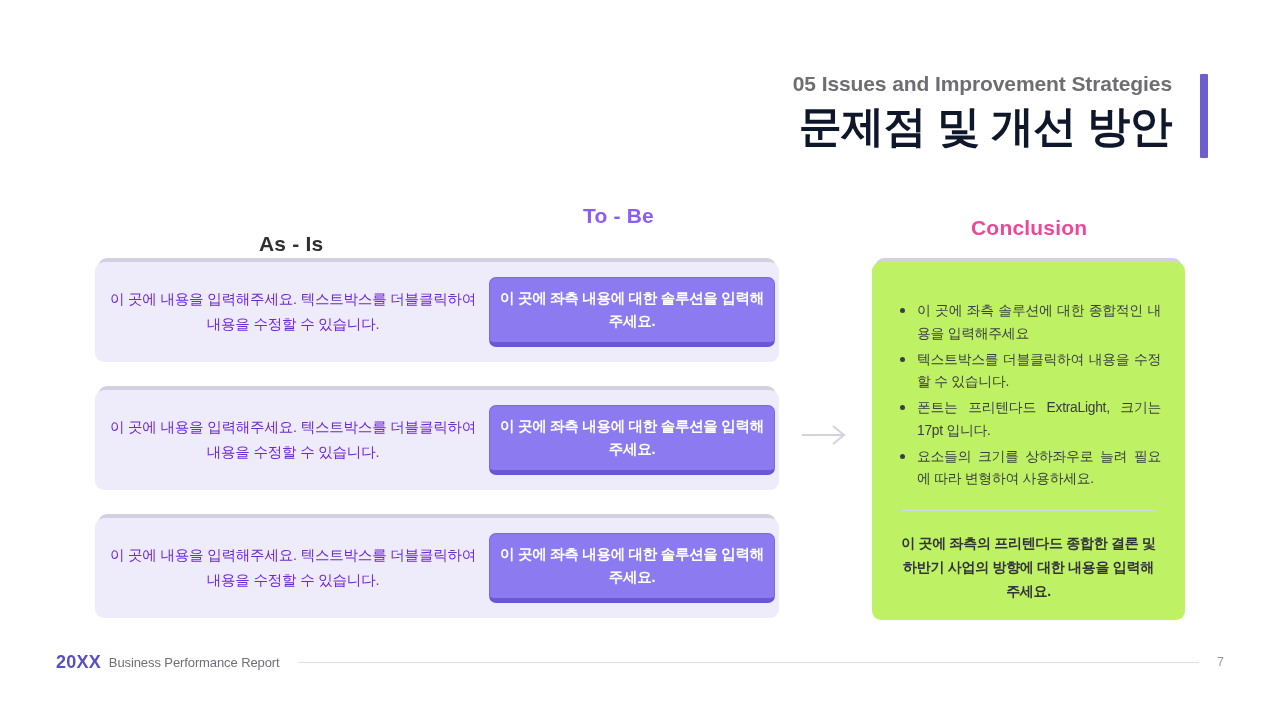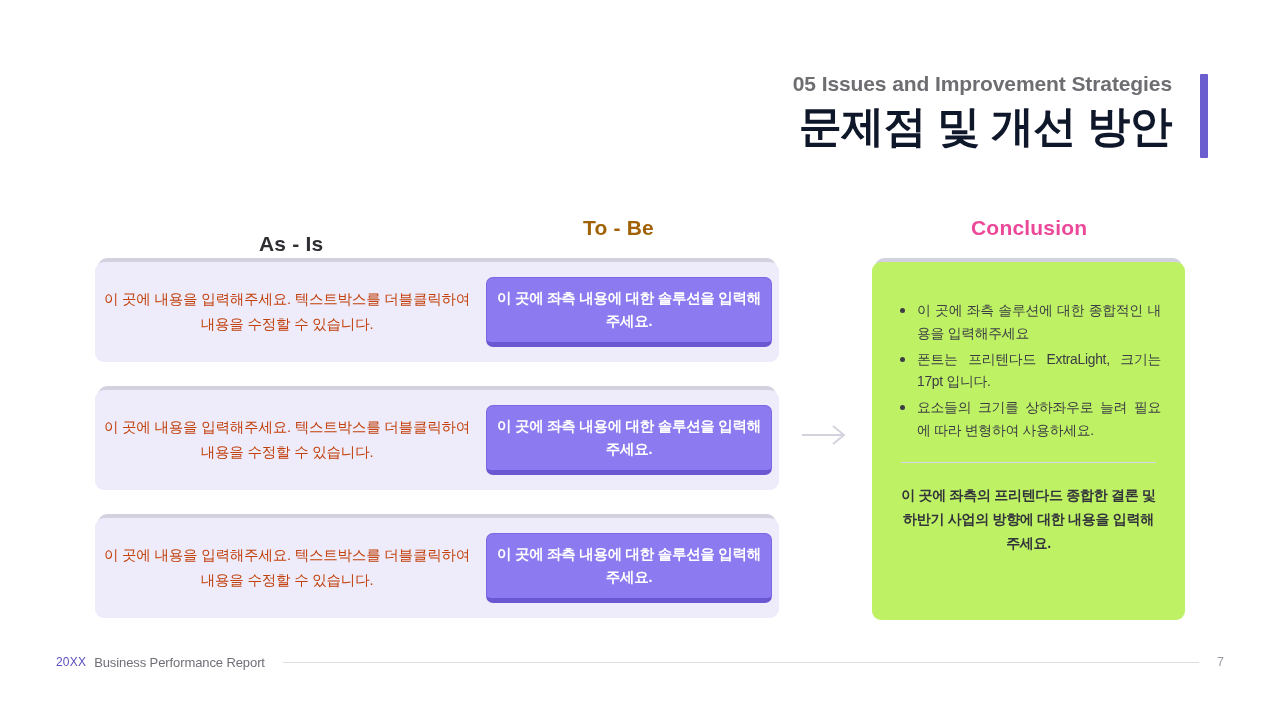--- a/index.html
+++ b/index.html
@@ -64,22 +64,22 @@
     letter-spacing: 0.2px;
     white-space: nowrap;
   }
   .col-title.as-is {
     left: 259px;
     top: 232px;
     color: #2e2e33;
   }
   .col-title.to-be {
     left: 583px;
-    top: 216px;
-    color: #a16207;
+    top: 204px;
+    color: #8b5cf6;
   }
   .col-title.conclusion {
     left: 971px;
     top: 216px;
     color: #ec4899;
   }
 
   
   .rows {
     position: absolute;
@@ -110,24 +110,25 @@
     top: 4px;
     bottom: 0;
     background: #eeebfb;
     border-radius: 9px;
     display: flex;
     align-items: center;
   }
   .as-is-text {
     width: 384px;
     flex: 0 0 384px;
+    padding-left: 6px;
     text-align: center;
     font-size: 14.5px;
     line-height: 1.72;
-    color: #c2410c;
+    color: #6d28d9;
     font-weight: 400;
     letter-spacing: -0.2px;
   }
   .to-be-btn-wrap {
     flex: 1 1 auto;
     display: flex;
     justify-content: center;
     align-items: center;
   }
   .to-be-btn {
@@ -235,22 +236,22 @@
   .footer {
     position: absolute;
     left: 56px;
     right: 56px;
     bottom: 49px;
     display: flex;
     align-items: center;
     height: 18px;
   }
   .footer-year {
-    font-size: 12px;
-    font-weight: 400;
+    font-size: 18px;
+    font-weight: 700;
     color: #5a4fc0;
     letter-spacing: 0.2px;
   }
   .footer-label {
     font-size: 13px;
     color: #6f6f77;
     margin-left: 8px;
     letter-spacing: -0.1px;
     white-space: nowrap;
   }
@@ -325,20 +326,21 @@
     <path d="M0 11 H41" stroke="#d4d3dd" stroke-width="2"></path>
     <path d="M31 2 L42 11 L31 20" stroke="#d4d3dd" stroke-width="2" fill="none" stroke-linecap="butt" stroke-linejoin="miter"></path>
   </svg>
 </div>
 
 <div class="conclusion-panel">
   <div class="ledge"></div>
   <div class="panel-body">
     <ul class="bullets">
       <li>이 곳에 좌측 솔루션에 대한 종합적인 내용을 입력해주세요</li>
+      <li>텍스트박스를 더블클릭하여 내용을 수정할 수 있습니다.</li>
       <li>폰트는 프리텐다드 ExtraLight, 크기는 17pt 입니다.</li>
       <li>요소들의 크기를 상하좌우로 늘려 필요에 따라 변형하여 사용하세요.</li>
     </ul>
     <div class="panel-divider"></div>
     <div class="summary-text">이 곳에 좌측의 프리텐다드 종합한 결론 및 하반기 사업의 방향에 대한 내용을 입력해주세요.</div>
   </div>
 </div>
 
 <div class="footer">
   <span class="footer-year">20XX</span>

